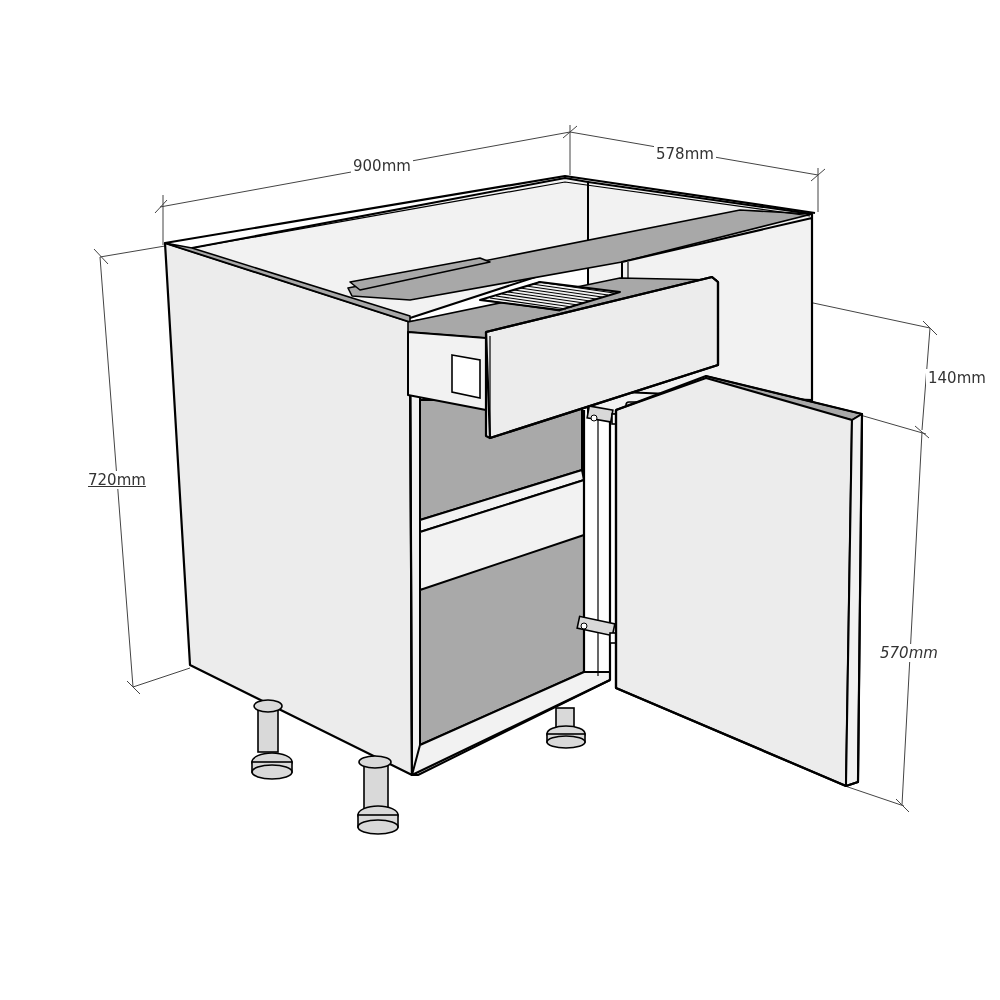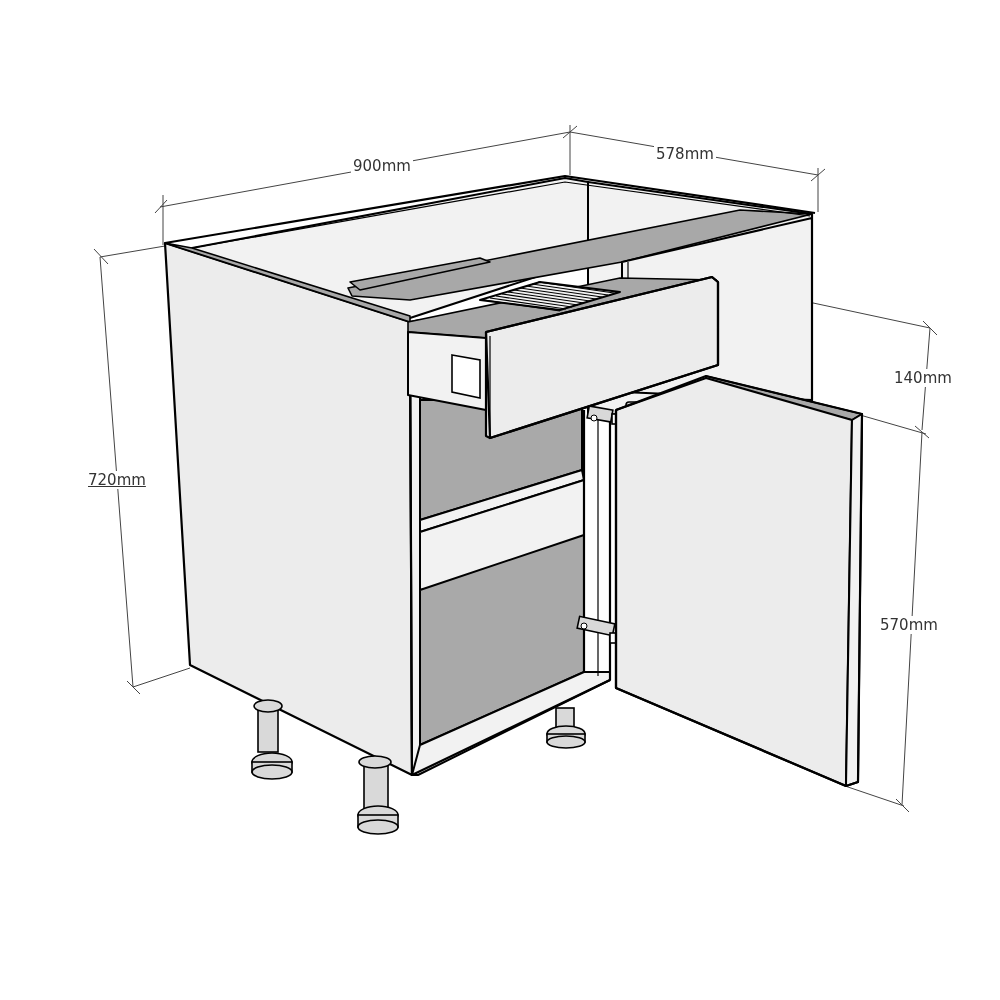--- a/index.html
+++ b/index.html
@@ -166,15 +166,15 @@
     <rect class="metal" x="556" y="708" width="18" height="24"></rect>
     <ellipse class="metal" cx="566" cy="734" rx="19" ry="8"></ellipse>
     <rect class="metal" x="547" y="734" width="38" height="8"></rect>
     <ellipse class="metal" cx="566" cy="742" rx="19" ry="6"></ellipse>
   </g>
 </svg>
 
   <div class="dim-label" style="left:351px; top:157px;">900mm</div>
   <div class="dim-label" style="left:654px; top:145px;">578mm</div>
   <div class="dim-label" style="left:86px; top:471px;text-decoration:underline;">720mm</div>
-  <div class="dim-label" style="left:892px; top:369px;">140mm</div>
-  <div class="dim-label" style="left:878px; top:616px;">570mm</div>
+  <div class="dim-label" style="left:926px; top:369px;">140mm</div>
+  <div class="dim-label" style="left:878px; top:644px;font-style:italic;">570mm</div>
 </div>
 
 </body></html>

